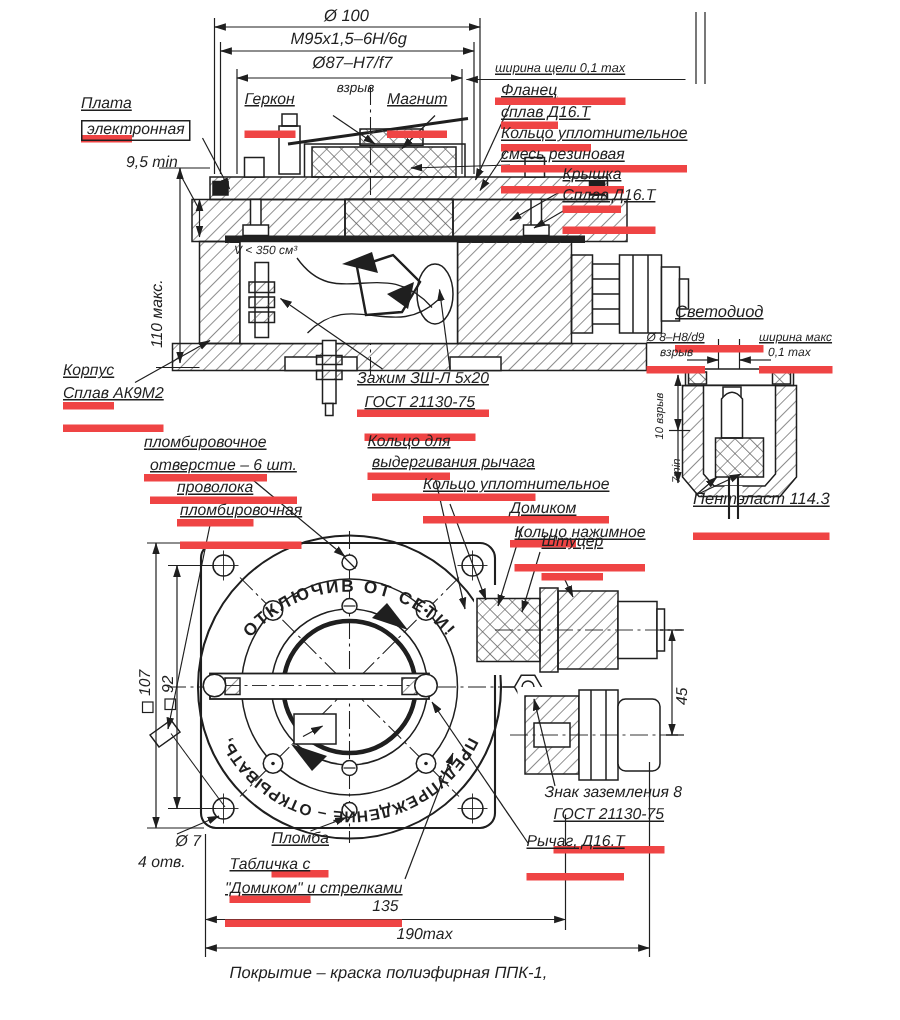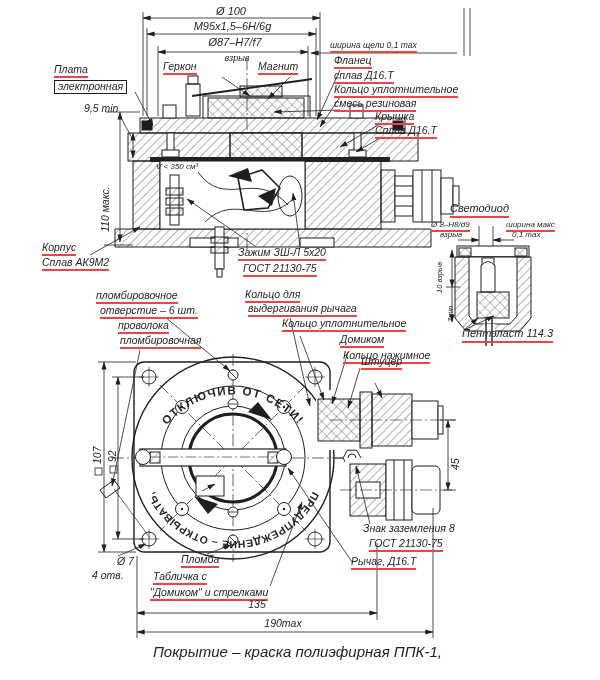--- a/index.html
+++ b/index.html
@@ -1,23 +1,23 @@
 <!DOCTYPE html>
 <html><head>
 <meta charset="utf-8">
 <style>
   html,body{margin:0;padding:0;background:#fff;}
   #sheet{position:relative;width:600px;height:680px;background:#fff;overflow:hidden;
          font-family:"Liberation Sans",sans-serif;color:#1f1f1f;}
   #draw{position:absolute;left:0;top:0;}
   .lbl{position:absolute;font-style:italic;font-size:10.5px;line-height:1.05;white-space:nowrap;color:#1f1f1f;}
-  .u{border-bottom:2px solid #ef4444;padding-bottom:1px;}
+  .u{border-bottom:5px solid #ef4444;padding-bottom:15px;text-decoration:underline;}
   .bx{border:1px solid #1f1f1f;padding:0 3px 1px 3px;}
   .s8{font-size:8px;} .s85{font-size:8.5px;} .s9{font-size:9px;} .s7{font-size:7.5px;}
-  .s11{font-size:11px;} .s12{font-size:15px;}
+  .s11{font-size:11px;} .s12{font-size:11px;}
   .ctr{text-align:center;}
   .vert{transform:rotate(-90deg);transform-origin:0 0;}
 </style>
 </head>
 <body>
 
 <div id="sheet">
 
 <svg id="draw" width="600" height="680" viewBox="0 0 600 680">
   <defs>

